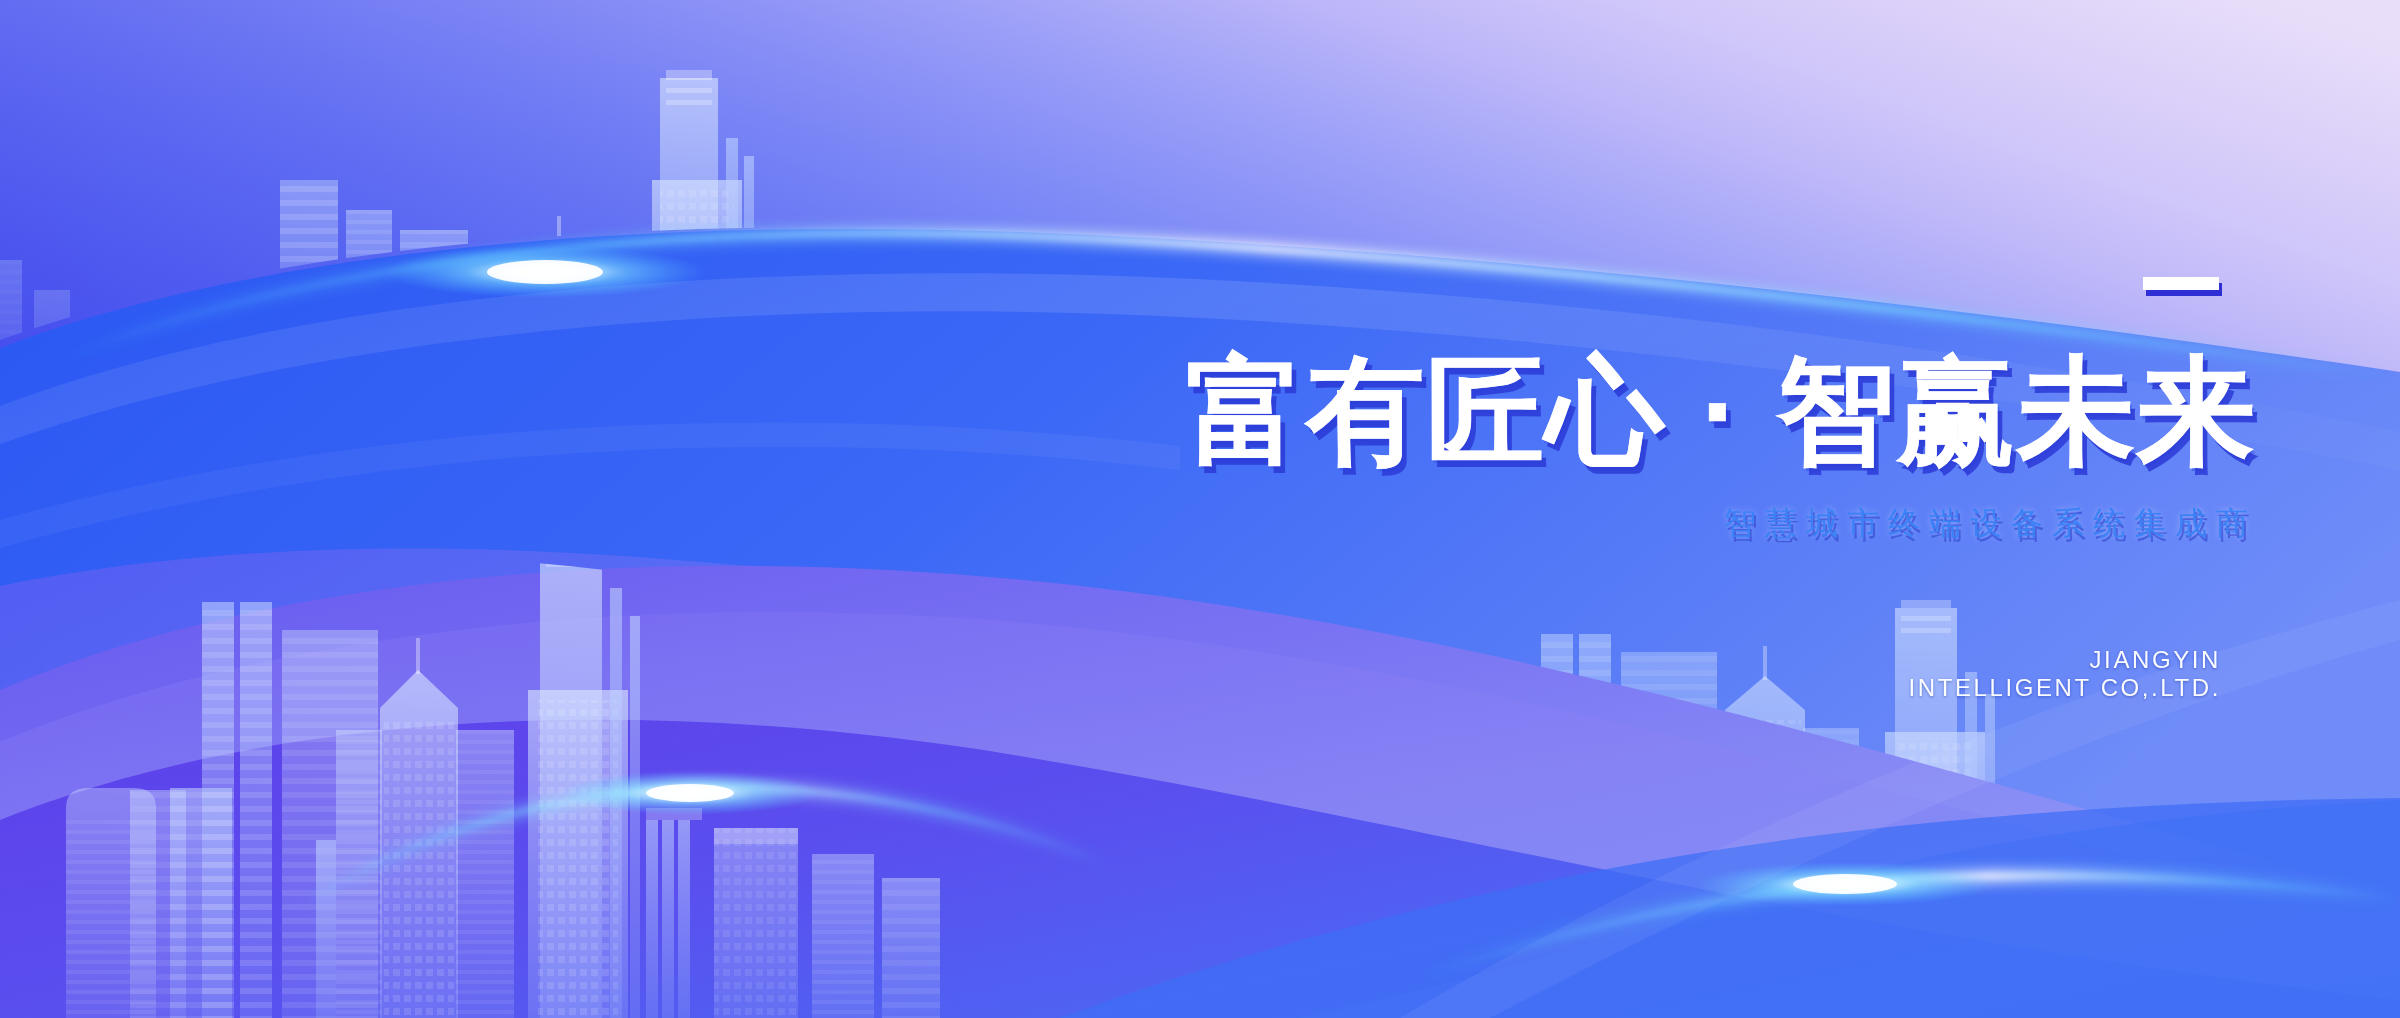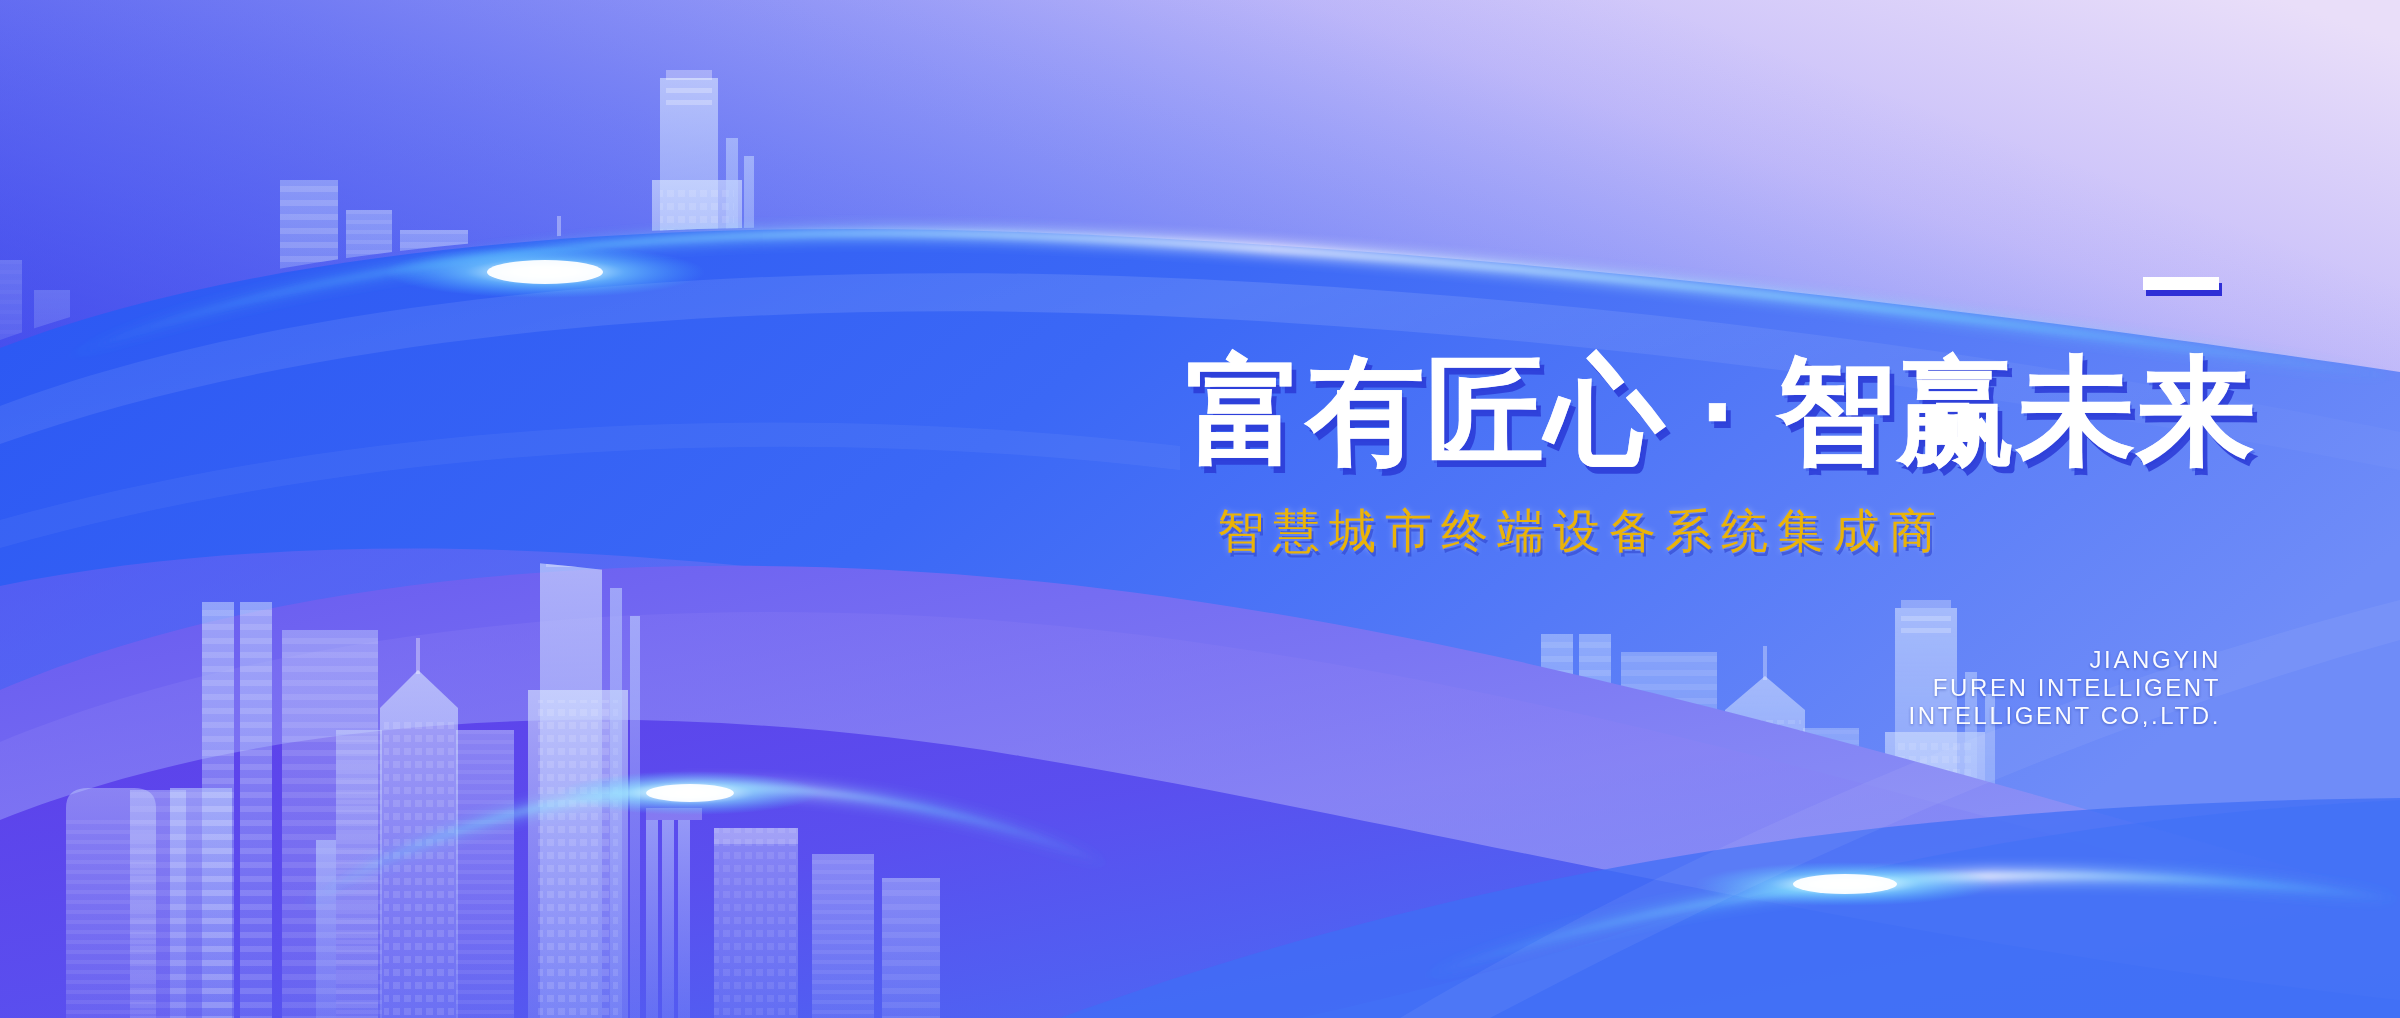--- a/index.html
+++ b/index.html
@@ -56,24 +56,25 @@
       5px 7px 0 rgba(42,58,214,0.85),
       2px 3px 0 rgba(60,85,230,0.55);
     -webkit-text-stroke:0.5px rgba(255,255,255,0.9);
   }
 
   #sub-title{
     position:absolute;
     left:1200px;
     top:507px;
     width:1040px;
-    font-size:47px;
+    text-align:right;
+    font-size:32px;
     line-height:1.0;
     font-weight:400;
-    color:#eab308;
+    color:#3b82f6;
     letter-spacing:9px;
     white-space:nowrap;
     text-shadow:
       2px 4px 0 rgba(40,60,200,0.55),
       0 0 6px rgba(255,255,255,0.35);
   }
 
   #company-block{
     position:absolute;
     left:1560px;
@@ -430,18 +431,17 @@
   <div id="text-block">
 
     <div id="accent-dash"></div>
 
     <div id="main-title">富有匠心 · 智赢未来</div>
 
     <div id="sub-title">智慧城市终端设备系统集成商</div>
 
     <div id="company-block">
       <div>JIANGYIN</div>
-      <div>FUREN INTELLIGENT</div>
       <div>INTELLIGENT CO,.LTD.</div>
     </div>
 
   </div>
 </div>
 
 </body></html>

